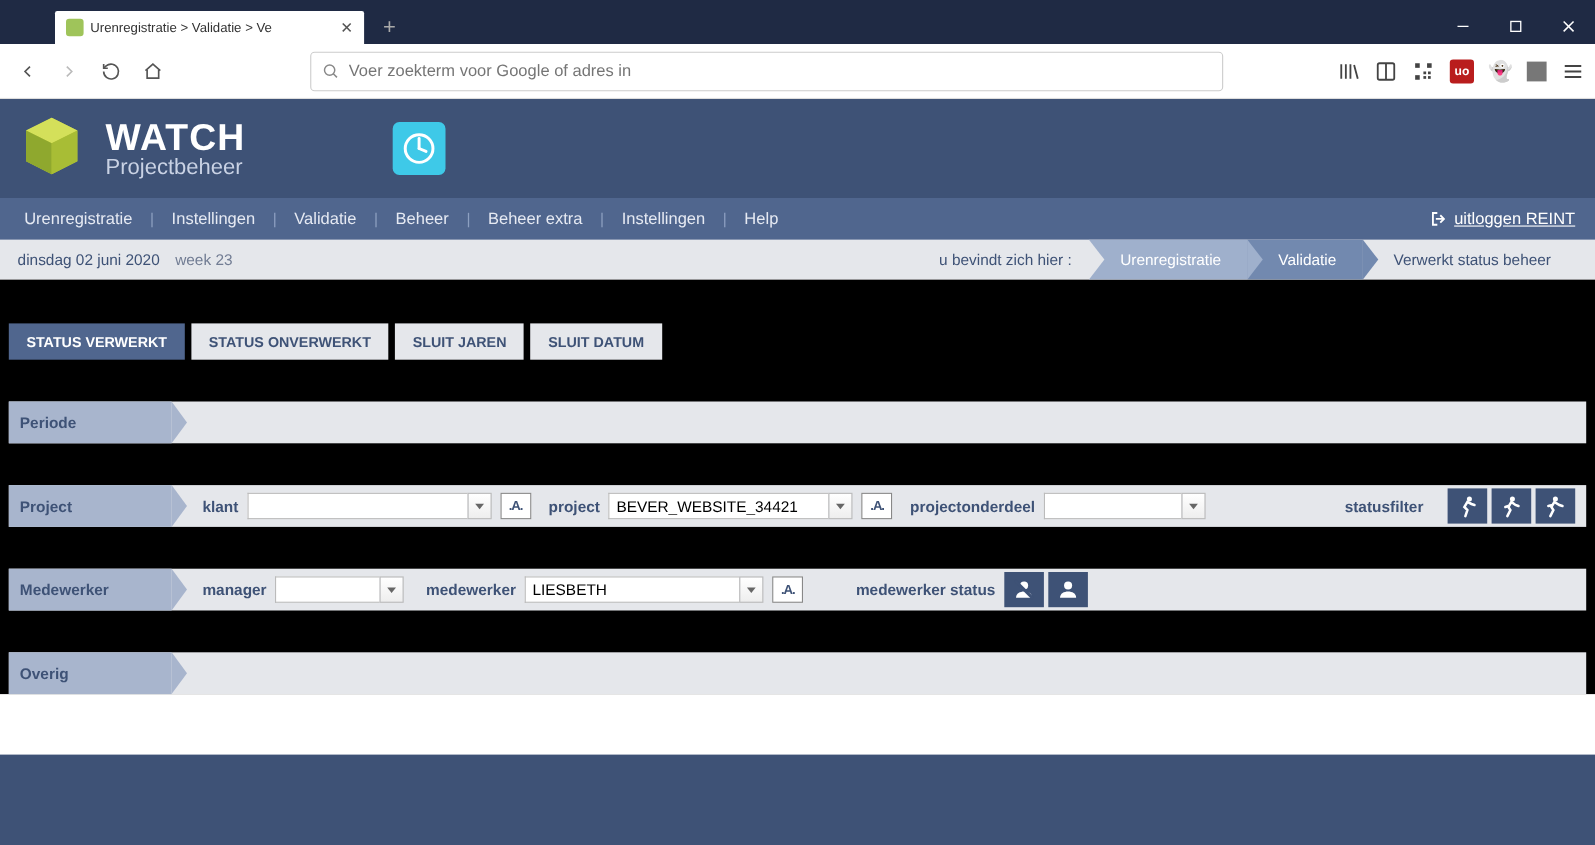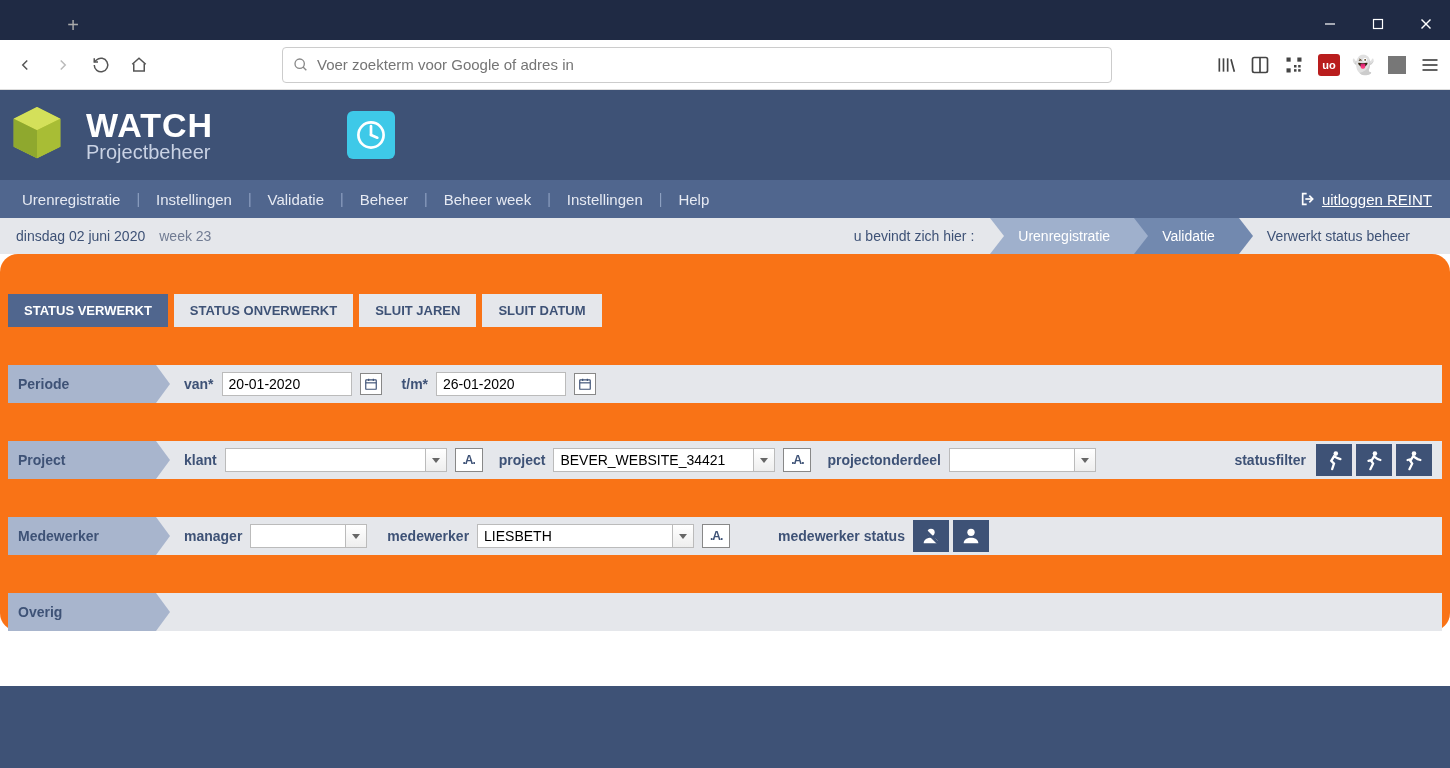--- a/index.html
+++ b/index.html
@@ -23,21 +23,21 @@
 .url-bar { flex: 0 0 830px; height: 36px; border: 1px solid #ccc; border-radius: 4px; display: flex; align-items: center; padding: 0 10px; gap: 8px; margin-left: 120px; background: #fff; }
 .url-bar svg { width: 16px; height: 16px; color: #888; }
 .url-input { border: none; outline: none; flex: 1; font-size: 15px; color: #888; background: transparent; }
 .tb-icons { margin-left: auto; display: flex; gap: 14px; align-items: center; }
 .tb-icon { width: 20px; height: 20px; display: flex; align-items: center; justify-content: center; color: #444; cursor: pointer; }
 .tb-icon.ublock { background: #b91d1d; color: #fff; width: 22px; height: 22px; border-radius: 3px; font-size: 11px; font-weight: bold; }
 .tb-icon.ghost { color: #2196f3; font-size: 18px; }
 .tb-icon.square { width: 18px; height: 18px; background: #777; }
 
 
-.app-header { background: #3e5276; height: 90px; display: flex; align-items: center; padding: 0 2px; gap: 14px; }
+.app-header { background: #3e5276; height: 90px; display: flex; align-items: center; padding: 0 12px; gap: 14px; }
 .logo-icon { width: 70px; height: 70px; display: flex; align-items: center; justify-content: center; }
 .logo-text { color: #fff; }
 .logo-text .brand { font-size: 34px; font-weight: bold; letter-spacing: 1px; line-height: 1; }
 .logo-text .sub { font-size: 20px; color: #c9d2e4; line-height: 1; }
 .clock-badge { width: 48px; height: 48px; background: #3ec9e8; border-radius: 6px; margin-left: 120px; display: flex; align-items: center; justify-content: center; }
 .clock-badge svg { width: 36px; height: 36px; }
 
 
 .main-nav { background: #50668e; height: 38px; display: flex; align-items: center; padding: 0 18px; gap: 0; }
 .main-nav a { color: #e6eaf3; text-decoration: none; font-size: 15px; padding: 0 4px; }
@@ -57,53 +57,58 @@
 .bc.l3 { background: transparent; color: #3e5276; }
 .bc::after { content: ""; position: absolute; right: -14px; top: 0; border-top: 18px solid transparent; border-bottom: 18px solid transparent; z-index: 1; }
 .bc.l1::after { border-left: 14px solid #9fb0cc; }
 .bc.l2::after { border-left: 14px solid #7289af; }
 .bc::before { content: ""; position: absolute; left: 0; top: 0; border-top: 18px solid transparent; border-bottom: 18px solid transparent; border-left: 14px solid #e5e7eb; }
 .bc.l1::before { border-left-color: #e5e7eb; }
 .bc.l2::before { border-left-color: #9fb0cc; display: none; }
 .bc.l3::before { display: none; }
 
 
-.content { background: #f97316; padding: 10px 0 0 0; border-radius: 18px; }
+.content { background: #000000; padding: 10px 0 0 0; }
 .tabs { display: flex; gap: 6px; padding: 30px 0 0 8px; }
 .ptab { padding: 9px 16px; background: #e5e7eb; color: #3e5276; font-weight: bold; font-size: 13px; cursor: pointer; }
 .ptab.active { background: #50668e; color: #fff; }
 
 
 .filter-row { display: flex; align-items: center; background: #e5e7eb; margin: 38px 8px 0 8px; height: 38px; }
 .fr-label-cell { background: #a8b5cd; height: 100%; width: 148px; display: flex; align-items: center; padding-left: 10px; color: #3e5276; font-weight: bold; font-size: 14px; position: relative; }
 .fr-label-cell::after { content: ""; position: absolute; right: -14px; top: 0; border-top: 19px solid transparent; border-bottom: 19px solid transparent; border-left: 14px solid #a8b5cd; }
 .fr-body { flex: 1; display: flex; align-items: center; gap: 8px; padding-left: 28px; height: 100%; }
 .fld-label { color: #3e5276; font-weight: bold; font-size: 14px; }
 .text-input { border: 1px solid #bbb; height: 24px; padding: 0 6px; font-size: 14px; background: #fff; }
 .date-input { width: 130px; }
 .cal-btn { width: 22px; height: 22px; border: 1px solid #888; background: #fff; display: flex; align-items: center; justify-content: center; cursor: pointer; }
 .cal-btn svg { width: 14px; height: 14px; }
 .combo { display: flex; }
 .combo-input { border: 1px solid #bbb; border-right: none; height: 24px; padding: 0 6px; font-size: 14px; background: #fff; }
 .combo-btn { width: 22px; height: 24px; border: 1px solid #bbb; background: linear-gradient(#fff,#eee); display: flex; align-items: center; justify-content: center; cursor: pointer; }
 .combo-btn svg { width: 10px; height: 10px; color: #666; }
 .aa-btn { width: 28px; height: 24px; border: 1px solid #888; background: #fff; display: flex; align-items: center; justify-content: center; font-size: 12px; font-weight: bold; color: #3e5276; cursor: pointer; letter-spacing: -1px; }
-.statusfilter-sec { margin-left: auto; display: flex; align-items: center; gap: 10px; padding-right: 10px; }
+.statusfilter-sec { margin-left: auto; display: flex; align-items: center; gap: 22px; padding-right: 10px; }
 .status-btns { display: flex; gap: 4px; }
 .sq-btn { width: 36px; height: 32px; background: #3e5276; display: flex; align-items: center; justify-content: center; cursor: pointer; }
 .sq-btn svg { width: 22px; height: 22px; color: #fff; }
 .orange-btn { background: #f46b12; color: #fff; border: none; padding: 9px 16px; font-size: 14px; font-weight: bold; cursor: pointer; }
 
 
 .footer-band { background: #3e5276; height: 82px; position: absolute; bottom: 0; left: 0; right: 0; }
 </style>
 </head>
 <body>
 
 <div class="browser-titlebar">
+  <div class="tab">
+    <div class="tab-favicon"></div>
+    <span class="tab-title">Urenregistratie &gt; Validatie &gt; Ve</span>
+    <span class="tab-close">✕</span>
+  </div>
   <div class="newtab-btn">+</div>
   <div class="win-controls">
     <div class="win-btn">
         <svg viewBox="0 0 12 12">
           <line x1="1" y1="6" x2="11" y2="6" stroke="currentColor" stroke-width="1.2"></line>
         </svg>
       </div>
     <div class="win-btn">
         <svg viewBox="0 0 12 12">
           <rect x="1.5" y="1.5" width="9" height="9" fill="none" stroke="currentColor" stroke-width="1.2"></rect>
@@ -213,21 +218,21 @@
 
 <div class="main-nav">
   <a href="#">Urenregistratie</a>
     <span class="sep">|</span>
   <a href="#">Instellingen</a>
     <span class="sep">|</span>
   <a href="#">Validatie</a>
     <span class="sep">|</span>
   <a href="#">Beheer</a>
     <span class="sep">|</span>
-  <a href="#">Beheer week</a>
+  <a href="#">Beheer extra</a>
     <span class="sep">|</span>
   <a href="#">Instellingen</a>
     <span class="sep">|</span>
   <a href="#">Help</a>
   <div class="logout">
     <svg viewBox="0 0 24 24" fill="none" stroke="currentColor" stroke-width="2.5">
         <path d="M14 7l5 5-5 5"></path>
         <line x1="19" y1="12" x2="8" y2="12"></line>
         <path d="M10 4H4v16h6"></path>
       </svg>
@@ -256,42 +261,20 @@
 
   <div class="tabs">
     <div class="ptab active">STATUS VERWERKT</div>
     <div class="ptab">STATUS ONVERWERKT</div>
     <div class="ptab">SLUIT JAREN</div>
     <div class="ptab">SLUIT DATUM</div>
   </div>
 
   <div class="filter-row">
     <div class="fr-label-cell">Periode</div>
-    <div class="fr-body">
-      <span class="fld-label">van*</span>
-      <input class="text-input date-input" value="20-01-2020" style="">
-      <div class="cal-btn">
-          <svg viewBox="0 0 24 24" fill="none" stroke="#3e5276" stroke-width="2">
-            <rect x="3" y="5" width="18" height="16" rx="1"></rect>
-            <line x1="3" y1="10" x2="21" y2="10"></line>
-            <line x1="8" y1="3" x2="8" y2="7"></line>
-            <line x1="16" y1="3" x2="16" y2="7"></line>
-          </svg>
-        </div>
-      <span class="fld-label" style="margin-left:12px">t/m*</span>
-      <input class="text-input date-input" value="26-01-2020" style="">
-      <div class="cal-btn">
-          <svg viewBox="0 0 24 24" fill="none" stroke="#3e5276" stroke-width="2">
-            <rect x="3" y="5" width="18" height="16" rx="1"></rect>
-            <line x1="3" y1="10" x2="21" y2="10"></line>
-            <line x1="8" y1="3" x2="8" y2="7"></line>
-            <line x1="16" y1="3" x2="16" y2="7"></line>
-          </svg>
-        </div>
-    </div>
   </div>
 
   <div class="filter-row">
     <div class="fr-label-cell">Project</div>
     <div class="fr-body">
       <span class="fld-label">klant</span>
       <div class="combo">
         <input class="combo-input" style="width: 200px;" value="">
         <div class="combo-btn">
             <svg viewBox="0 0 10 10">

